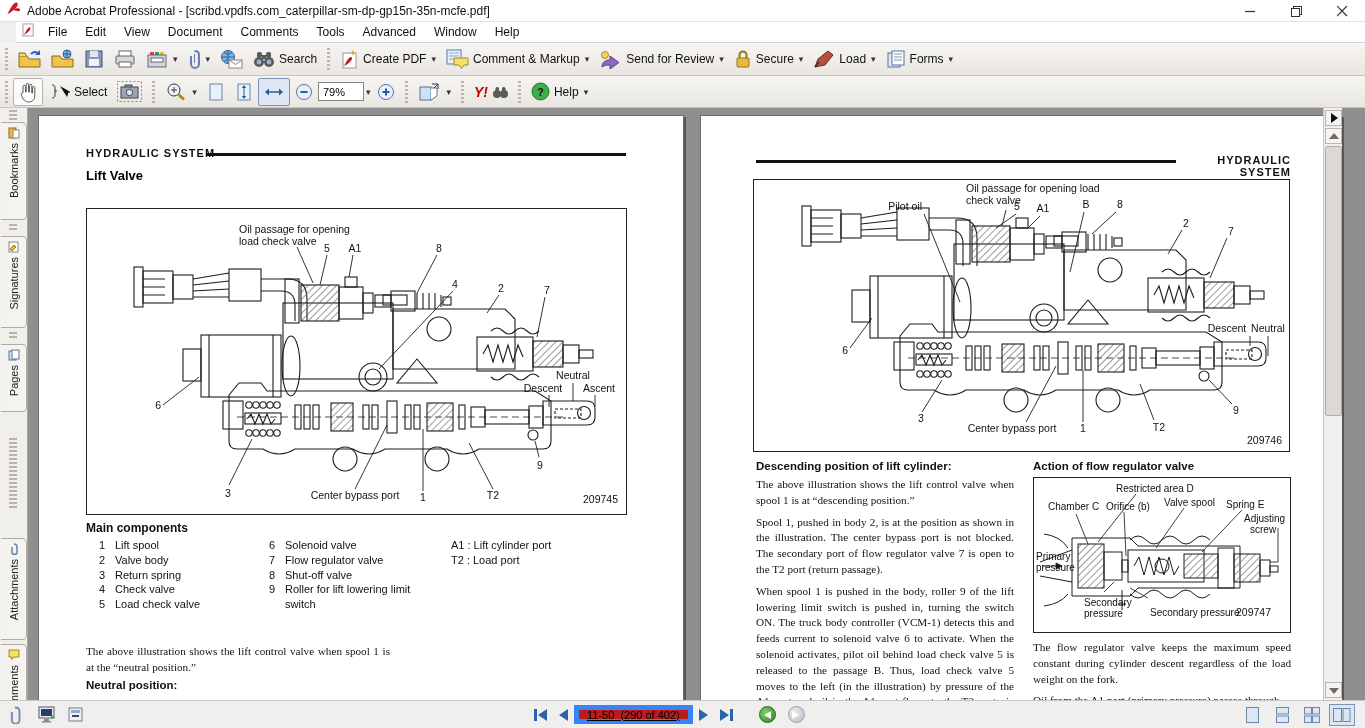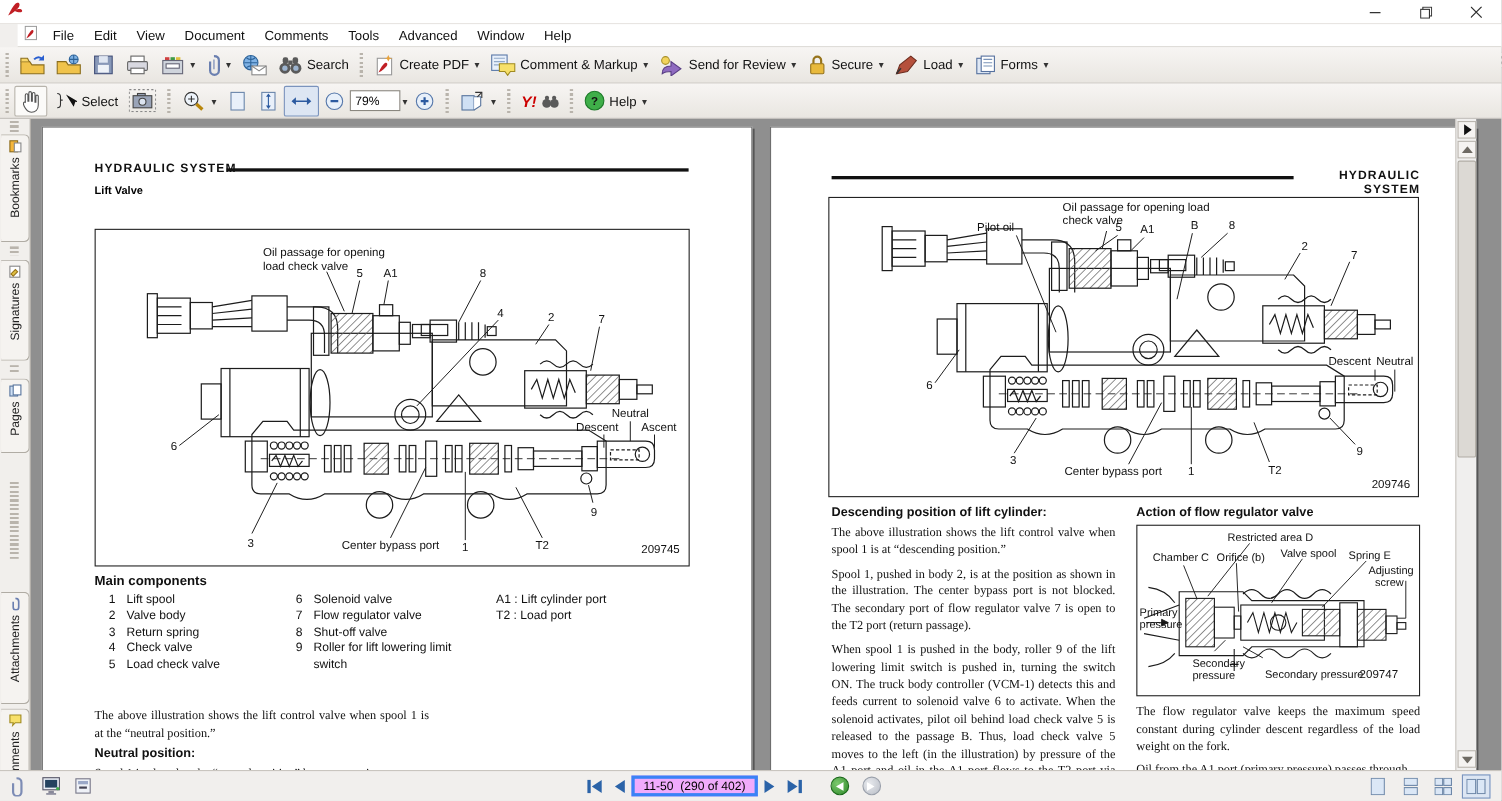--- a/index.html
+++ b/index.html
@@ -52,35 +52,36 @@
   #vscroll { position:absolute; right:0; top:0; width:19px; height:592px; background:#f0efee; border-left:1px solid #c9c5bf; }
   .scbtn { position:absolute; left:1px; width:17px; height:16px; background:#f5f3f1; border:1px solid #b9b5ae; display:flex; align-items:center; justify-content:center; }
   .thumb { position:absolute; left:1px; top:38px; width:17px; height:270px; background:#dcd9d4; border:1px solid #b0aca4; border-radius:2px; }
 
   
   #statusbar { position:absolute; left:0; top:700px; width:1365px; height:28px; background:#f1efed; border-top:1px solid #c9c5bf; }
   .tri-r { width:0; height:0; border-top:6px solid transparent; border-bottom:6px solid transparent; border-left:9px solid #2b63a8; }
   .tri-l { width:0; height:0; border-top:6px solid transparent; border-bottom:6px solid transparent; border-right:9px solid #2b63a8; }
   .bar { width:3px; height:12px; background:#2b63a8; }
   .navbtn { display:flex; align-items:center; gap:1px; padding:2px 6px; }
-  .pgbox { height:19px; border:3px solid #3b82f6; background:#f0abfc; font-size:11px; display:flex; align-items:center; padding:0 8px; white-space:pre; }
+  .pgbox { height:19px; border:5px solid #3b82f6; background:#b91c1c; font-size:11px; display:flex; align-items:center; padding:0 8px; white-space:pre;text-decoration:underline; }
   .circ { width:17px; height:17px; border-radius:50%; display:flex; align-items:center; justify-content:center; }
   .layicon { width:26px; height:22px; display:flex; align-items:center; justify-content:center; border:1px solid transparent; }
   .layicon.pressed { background:#dde6f3; border-color:#7a93bd; }
 </style>
 </head>
 <body>
 
 <div id="root">
 
   <div class="titlebar">
     <span><svg width="15" height="15" viewBox="0 0 16 16">
           <path d="M1.5 14C4.5 8 7.5 3 9.7 1.9c2.2-1 4 1.2 1.9 4.2C9.8 8.6 6 11.6 1.5 14z" fill="#c11f25"></path>
           <path d="M7.5 9.3c3.2-2.2 7.6-2 7.6.2 0 1.9-4 1.7-7.6-.2z" fill="#c11f25"></path>
         </svg></span>
+    <span class="ttl">Adobe Acrobat Professional - [scribd.vpdfs.com_caterpillar-sm-dp-gp15n-35n-mcfe.pdf]</span>
     <div class="wctrls">
       <div class="wbtn">
           <svg width="11" height="11">
             <path d="M0 5.5h10" stroke="#333" stroke-width="1.2"></path>
           </svg>
         </div>
       <div class="wbtn">
           <svg width="11" height="11">
             <rect x="2.5" y="0.5" width="8" height="8" fill="none" stroke="#333"></rect>
             <rect x="0.5" y="2.5" width="8" height="8" fill="#fff" stroke="#333"></rect>
@@ -384,21 +385,21 @@
           </svg>
         <span>Comments</span>
       </div>
     </div>
 
     <div id="docpane">
 
       <div class="page" id="pageL">
         <div class="abs hdr" style="left:47px;top:31px">HYDRAULIC  SYSTEM</div>
         <div class="abs hline" style="left:167px;top:37px;width:420px"></div>
-        <div class="abs" style="left:47px;top:52px;font-size:10px;font-weight:bold">Lift Valve</div>
+        <div class="abs" style="left:47px;top:52px;font-size:13px;font-weight:bold">Lift Valve</div>
 
         <div class="abs figbox" style="left:47px;top:92px;width:541px;height:307px">
           <svg width="539" height="305" viewBox="0 0 539 305">
             <defs>
                 <pattern id="h1" width="5" height="5" patternTransform="rotate(45)" patternUnits="userSpaceOnUse">
                   <line x1="0" y1="0" x2="0" y2="5" stroke="#666" stroke-width="1.3"></line>
                 </pattern>
               </defs>
             <g fill="none" stroke="#1c1c1c" stroke-width="1.1">
               <rect x="47" y="58" width="9" height="40"></rect>

